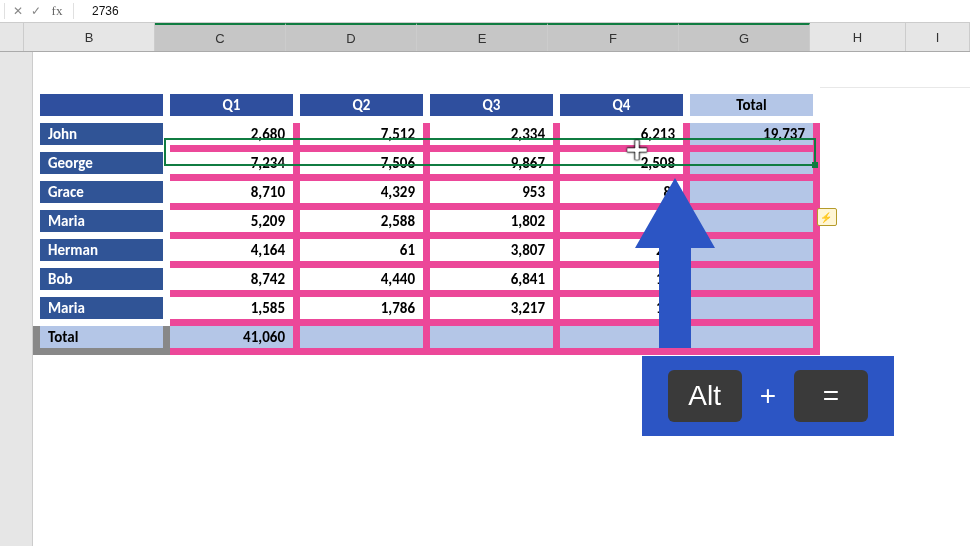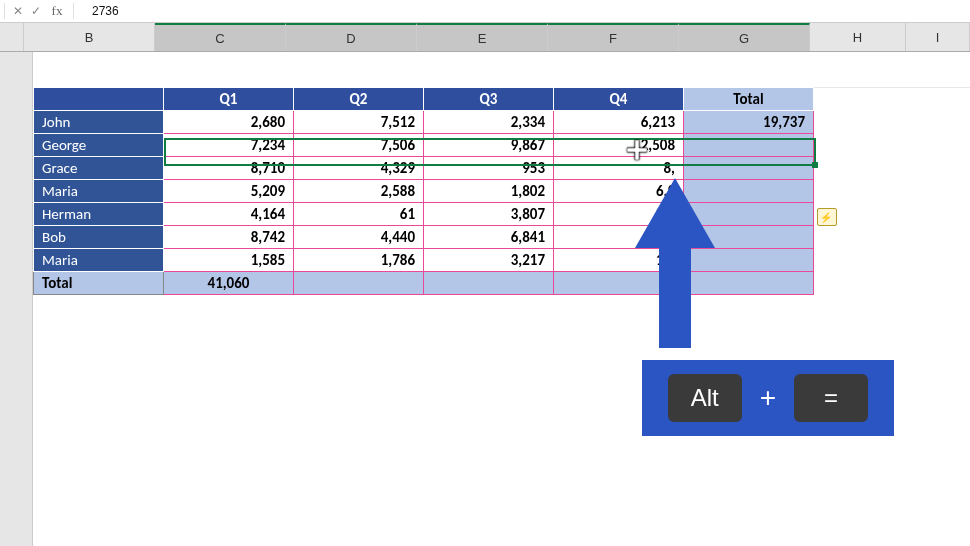--- a/index.html
+++ b/index.html
@@ -40,36 +40,36 @@
   .grid { position:relative; display:flex; height:496px; }
   .rownums { flex:0 0 32px; background:#e6e6e6; border-right:1px solid #ccc;}
   .cells { position:relative; flex:1; }
 
   table.sheet {
     position:absolute; left:0; top:35px;
     border-collapse:collapse; font-size:15px; font-weight:600;
     font-family:"Calibri","Segoe UI",Arial,sans-serif; color:#000;
   }
   table.sheet td {
-    border:1px solid #ec4899; padding:2px 8px; height:23px; box-sizing:border-box;
+    border:7px solid #ec4899; padding:2px 8px; height:23px; box-sizing:border-box;
     text-align:right; background:#fff; white-space:nowrap;
   }
   table.sheet td.hdr {
     background:var(--dark-blue); color:#fff; text-align:center; border-color:#fff;
   }
   table.sheet td.hdr.corner { background:var(--dark-blue); }
   table.sheet td.hdr.total { background:var(--light-blue); color:#000; }
   table.sheet td.name {
-    background:var(--darker-blue); color:#fff; text-align:left; font-weight:400; border-color:#fff;
+    background:var(--darker-blue); color:#fff; text-align:left; font-weight:700; border-color:#fff;
     width:130px;
   }
   table.sheet td.total-label {
     background:var(--light-blue); text-align:left; color:#000; font-weight:700; border-color:#888;
   }
-  table.sheet td.totcell { background:var(--light-blue);text-align:center; }
+  table.sheet td.totcell { background:var(--light-blue); }
   table.sheet td.gcol { background:var(--light-blue); }
   table.sheet tr.selrow td.val { background:var(--row-sel); }
   table.sheet tr.selrow td.gcol { background:#a6b9dd; }
   table.sheet td { width:130px; }
 
   
   .faint-grid {
     position:absolute; top:0; left:0; right:0; bottom:0; pointer-events:none;
   }
   .hline { position:absolute; left:0; right:0; height:1px; background:#e8e8e8; }
@@ -103,21 +103,21 @@
   .smart-tag::before { content:"⚡"; }
 
   
   .key-hint {
     position:absolute; right:76px; bottom:110px;
     background:#2c55c4; padding:14px 26px;
     display:flex; align-items:center; gap:18px;
   }
   .key-hint .key {
     background:#3a3a3a; color:#fff; border-radius:6px;
-    font-size:24px; font-weight:500; padding:10px 18px;
+    font-size:28px; font-weight:500; padding:10px 18px;
     display:flex; align-items:center; justify-content:center; min-width:38px;
   }
   .key-hint .plus { color:#fff; font-size:28px; font-weight:500;}
 </style>
 </head>
 <body>
 
 <div class="stage">
 
   <div class="formula-bar">

